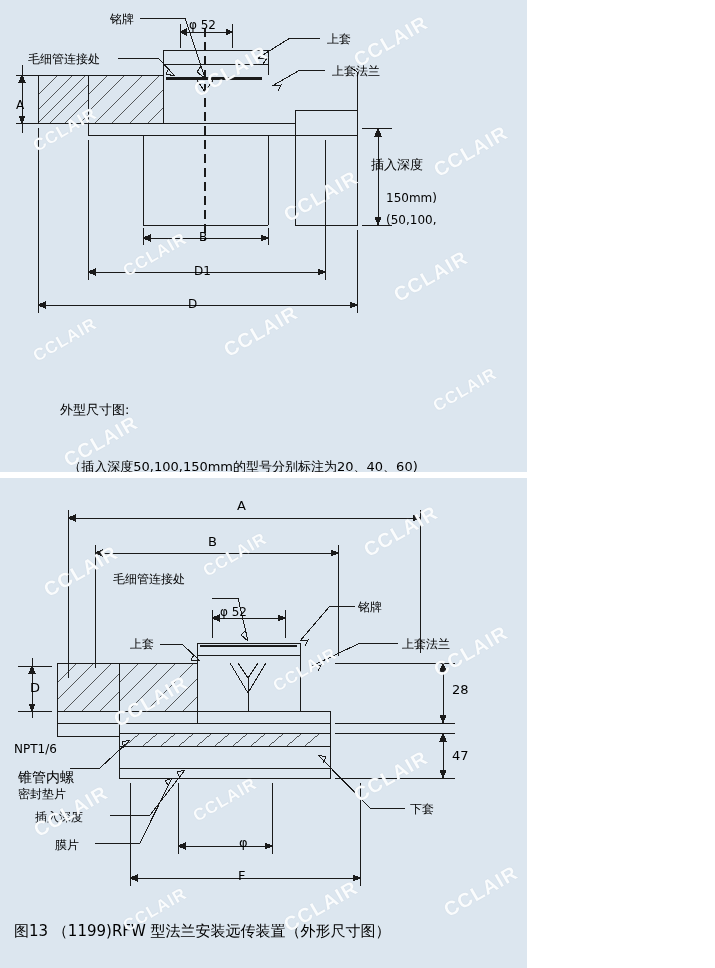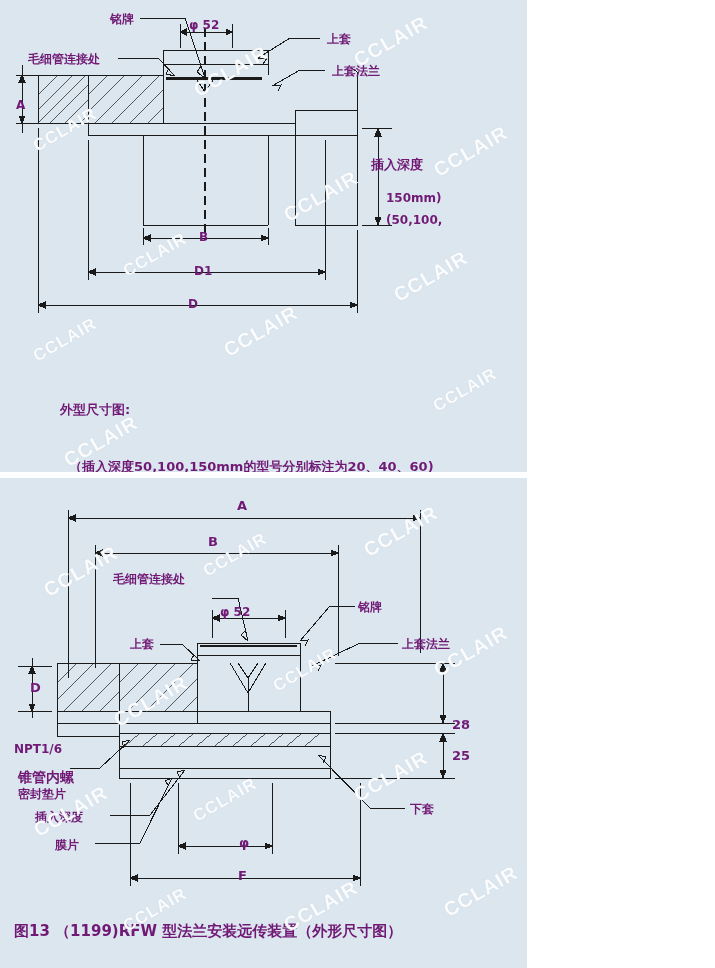--- a/index.html
+++ b/index.html
@@ -13,26 +13,25 @@
   .panel{position:absolute;left:0;width:527px;background:#dce6ef;}
   #panel-top{top:0;height:472px;}
   #panel-bottom{top:478px;height:490px;}
   .sep{position:absolute;left:0;top:472px;width:715px;height:6px;background:#ffffff;}
 
   .fig{position:absolute;left:0;top:0;width:527px;height:100%;}
   svg{display:block;}
 
   .cap{
     position:absolute;
-    color:#701a75;
+    color:#000000;
     font-size:13px;
     line-height:19px;
     white-space:pre;
     font-family:"DejaVu Sans","Liberation Sans",sans-serif;
-    font-weight:bold;
   }
   #cap-top{left:60px;top:362px;}
   #cap-top .l2{margin-left:0px;}
   #cap-bottom{left:14px;top:922px;font-size:15px;}
 
   .wm{
     position:absolute;
     color:rgba(255,255,255,0.92);
     font-weight:bold;
     font-size:20px;
@@ -306,22 +305,22 @@
   </div>
 
   <div class="cap" style="left:237px;top:18px;font-size:13px;">A</div>
   <div class="cap" style="left:208px;top:54px;font-size:13px;">B</div>
   <div class="cap" style="left:113px;top:92px;font-size:12px;">毛细管连接处</div>
   <div class="cap" style="left:220px;top:125px;font-size:12px;">φ 52</div>
   <div class="cap" style="left:358px;top:120px;font-size:12px;">铭牌</div>
   <div class="cap" style="left:130px;top:157px;font-size:12px;">上套</div>
   <div class="cap" style="left:402px;top:157px;font-size:12px;">上套法兰</div>
   <div class="cap" style="left:30px;top:200px;font-size:13px;">D</div>
-  <div class="cap" style="left:452px;top:202px;font-size:13px;margin-top:35px;">28</div>
-  <div class="cap" style="left:452px;top:268px;font-size:13px;">25</div>
+  <div class="cap" style="left:452px;top:202px;font-size:13px;">28</div>
+  <div class="cap" style="left:452px;top:268px;font-size:13px;">47</div>
   <div class="cap" style="left:14px;top:262px;font-size:12px;">NPT1/6</div>
   <div class="cap" style="left:18px;top:290px;font-size:14px;">锥管内螺</div>
   <div class="cap" style="left:18px;top:307px;font-size:12px;">密封垫片</div>
   <div class="cap" style="left:35px;top:330px;font-size:12px;">插入深度</div>
   <div class="cap" style="left:55px;top:358px;font-size:12px;">膜片</div>
   <div class="cap" style="left:410px;top:322px;font-size:12px;">下套</div>
   <div class="cap" style="left:239px;top:355px;font-size:13px;">φ</div>
   <div class="cap" style="left:238px;top:388px;font-size:13px;">F</div>
 </div>
 

